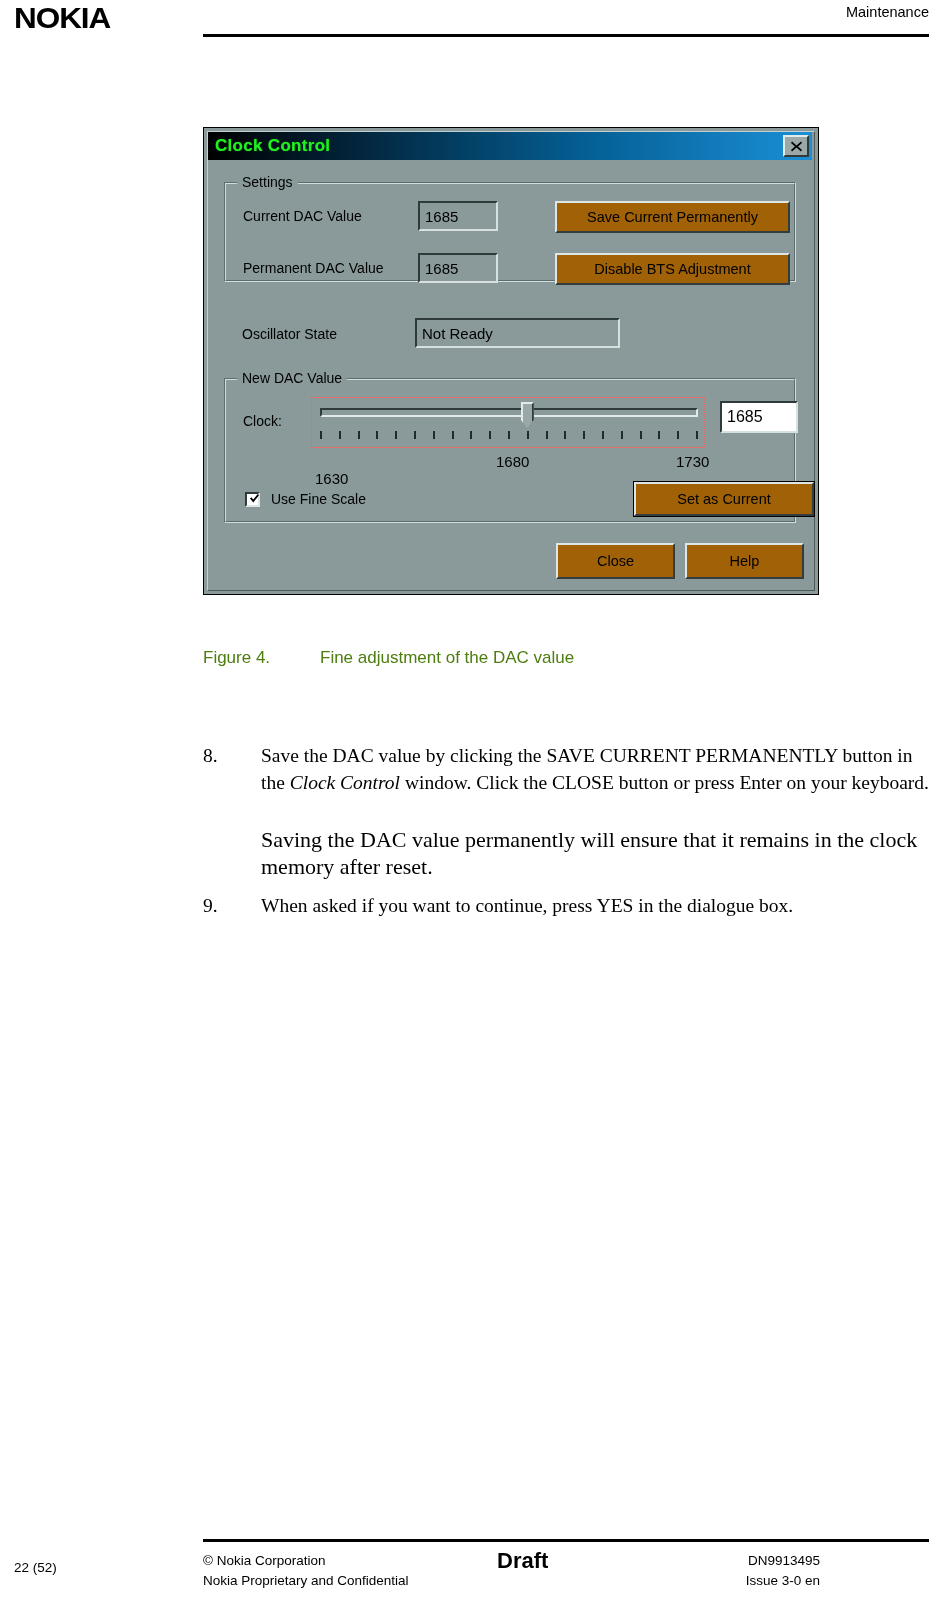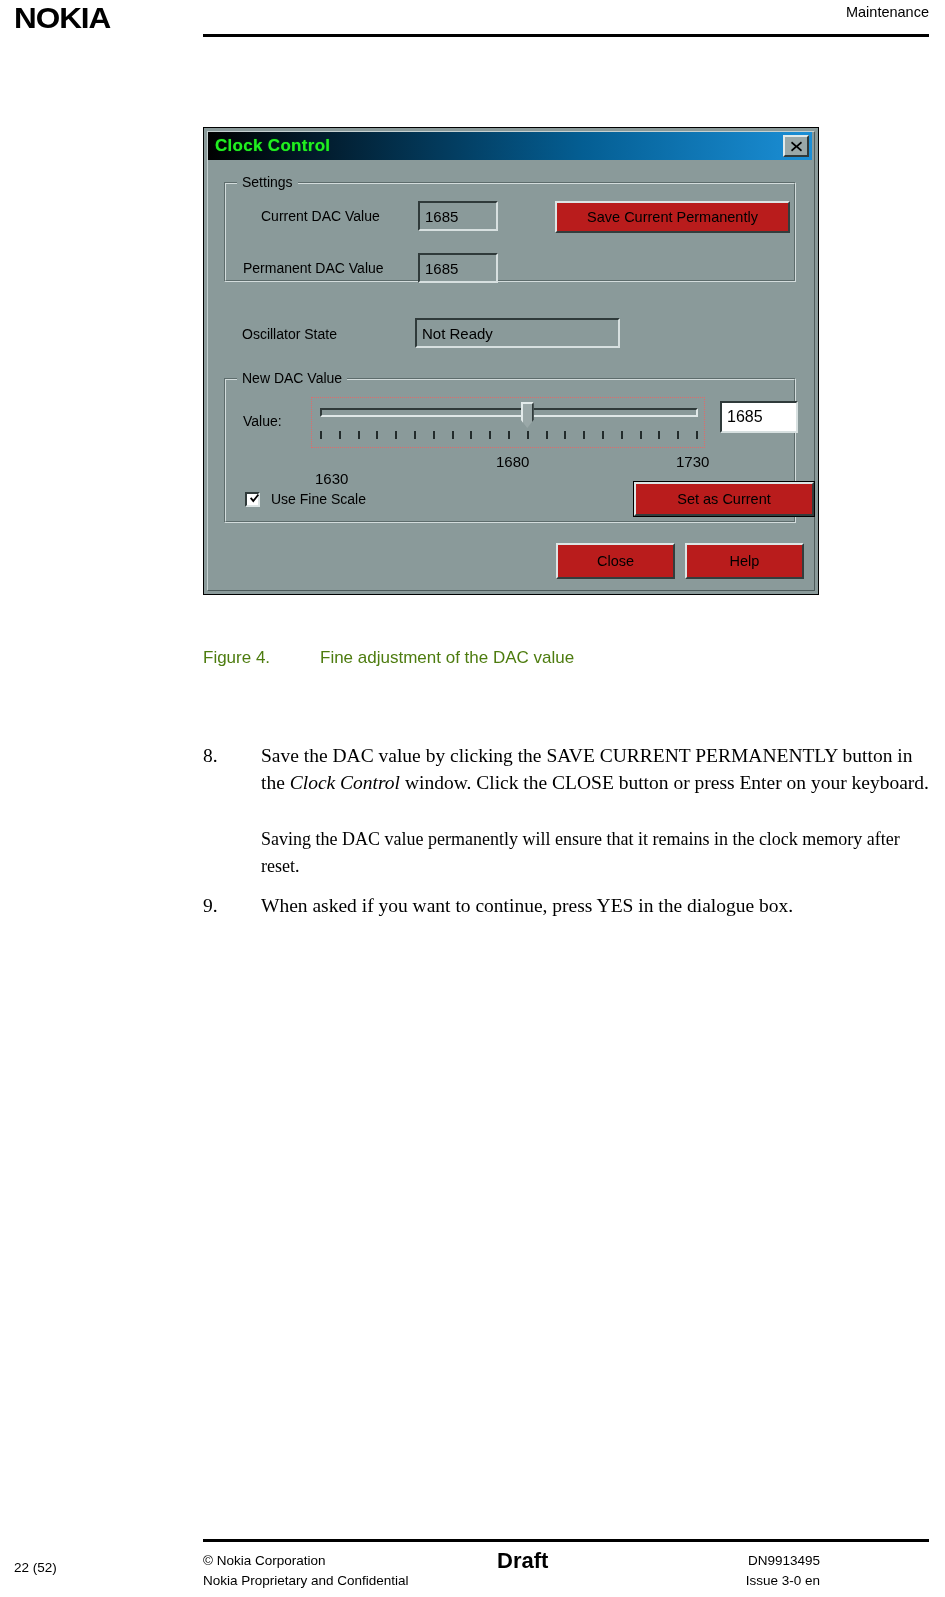--- a/index.html
+++ b/index.html
@@ -173,21 +173,21 @@
     align-items: center;
     padding-left: 5px;
     font-size: 16px;
     color: #000;
     font-family: "Liberation Sans", sans-serif;
   }
 
   
   .btn {
     position: absolute;
-    background: #b91c1c;
+    background: #a16207;
     border-top: 2px solid #dde5e5;
     border-left: 2px solid #dde5e5;
     border-right: 2px solid #333d3d;
     border-bottom: 2px solid #333d3d;
     box-sizing: border-box;
     display: flex;
     align-items: center;
     justify-content: center;
     font-size: 14.5px;
     color: #000;
@@ -277,21 +277,21 @@
     left: 0; top: 0;
     width: 58px;
   }
   .step .body {
     margin-left: 58px;
     display: block;
   }
   .para {
     position: absolute;
     font-family: "Liberation Serif", serif;
-    font-size: 18px;
+    font-size: 22px;
     line-height: 27px;
     color: #000;
     margin-left: 0;
   }
 
   
   .footer-rule {
     position: absolute;
     left: 203px; top: 1539px;
     width: 726px;
@@ -349,36 +349,37 @@
       <svg width="13" height="13" viewBox="0 0 13 13" aria-hidden="true">
         <path d="M2 1.5 L6.5 5.5 L11 1.5 L12 3 L8 6.5 L12 10 L11 11.5 L6.5 7.5 L2 11.5 L1 10 L5 6.5 L1 3 Z" fill="#000"></path>
       </svg>
     </div>
   </div>
 
   <div class="groupbox" style="left:20px; top:54px; width:572px; height:100px;">
     <div class="gb-inner"></div>
     <div class="gb-title">Settings</div>
 
-    <div class="field-label" style="left:36px; top:25px;">Current DAC Value</div>
+    <div class="field-label" style="left:18px; top:25px;">Current DAC Value</div>
     <div class="ro-field" style="left:193px; top:18px; width:80px; height:30px;">1685</div>
     <div class="btn" style="left:330px; top:18px; width:235px; height:32px;">Save Current Permanently</div>
 
     <div class="field-label" style="left:18px; top:77px;">Permanent DAC Value</div>
     <div class="ro-field" style="left:193px; top:70px; width:80px; height:30px;">1685</div>
+    <div class="btn" style="left:330px; top:70px; width:235px; height:32px;">Disable BTS Adjustment</div>
   </div>
 
   <div class="field-label" style="left:38px; top:198px;">Oscillator State</div>
   <div class="ro-field" style="left:211px; top:190px; width:205px; height:30px;">Not Ready</div>
 
   <div class="groupbox" style="left:20px; top:250px; width:572px; height:145px;">
     <div class="gb-inner"></div>
     <div class="gb-title">New DAC Value</div>
 
-    <div class="field-label" style="left:18px; top:34px;">Value:</div>
+    <div class="field-label" style="left:18px; top:34px;">Clock:</div>
 
     <div class="slider-focus" style="left:86px; top:18px; width:394px; height:51px;">
       <div class="slider-track" style="left:8px; top:10px; width:378px; height:9px;"></div>
       <div class="slider-thumb" style="left: 208.75px; top: 4px;"></div>
       <div class="tick-row" style="position:absolute; left:8px; top:33px; width:378px; height:9px;">
           <div class="tick" style="left: 0px;"></div>
           <div class="tick" style="left: 18.8px;"></div>
           <div class="tick" style="left: 37.6px;"></div>
           <div class="tick" style="left: 56.4px;"></div>
           <div class="tick" style="left: 75.2px;"></div>

